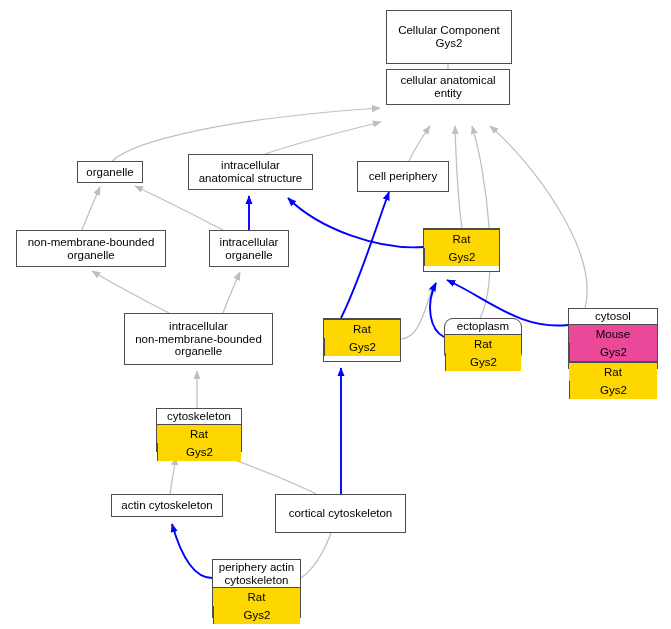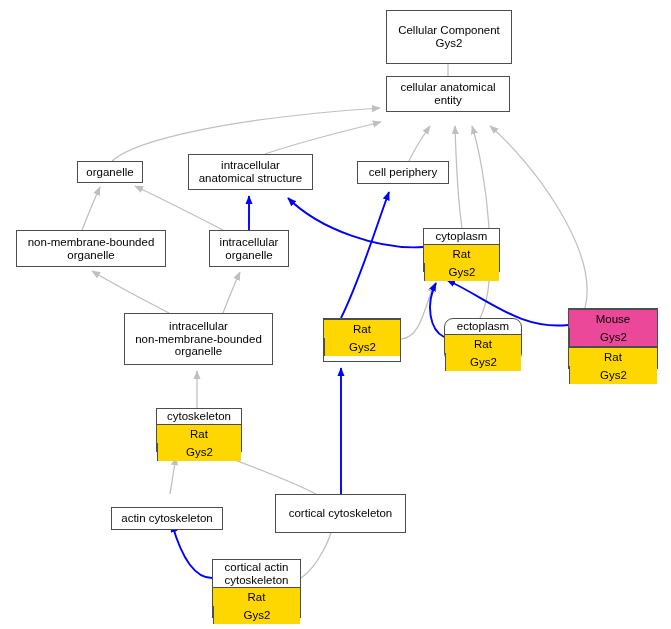--- a/index.html
+++ b/index.html
@@ -97,50 +97,50 @@
       <path d="M341,494 L341,368"></path>
       <path d="M212,578 C190,578 178,545 172,524"></path>
     </g>
   </svg>
 
   <div id="nodes">
       <div class="node" style="left: 386px; top: 10px; width: 126px; height: 54px;">
         <div class="title">Cellular Component
 Gys2</div>
       </div>
-      <div class="node" style="left: 386px; top: 76px; width: 124px; height: 36px;">
+      <div class="node" style="left: 386px; top: 69px; width: 124px; height: 36px;">
         <div class="title">cellular anatomical
 entity</div>
       </div>
       <div class="node" style="left: 77px; top: 161px; width: 66px; height: 22px;">
         <div class="title">organelle</div>
       </div>
       <div class="node" style="left: 188px; top: 154px; width: 125px; height: 36px;">
         <div class="title">intracellular
 anatomical structure</div>
       </div>
-      <div class="node" style="left: 357px; top: 161px; width: 92px; height: 23px;">
+      <div class="node" style="left: 357px; top: 161px; width: 92px; height: 31px;">
         <div class="title">cell periphery</div>
       </div>
       <div class="node" style="left: 16px; top: 230px; width: 150px; height: 37px;">
         <div class="title">non-membrane-bounded
 organelle</div>
       </div>
       <div class="node" style="left: 209px; top: 230px; width: 80px; height: 37px;">
         <div class="title">intracellular
 organelle</div>
       </div>
       <div class="node" style="left: 423px; top: 228px; width: 77px; height: 44px;">
-        <div class="title">cytoplasm</div>
         <div class="ann rat">
           <div class="cell">Rat</div>
           <div class="cell">Gys2</div>
         </div>
       </div>
       <div class="node" style="left: 568px; top: 308px; width: 90px; height: 61px;">
+        <div class="title">cytosol</div>
         <div class="ann mouse">
           <div class="cell">Mouse</div>
           <div class="cell">Gys2</div>
         </div>
         <div class="ann rat">
           <div class="cell">Rat</div>
           <div class="cell">Gys2</div>
         </div>
       </div>
       <div class="node" style="left: 124px; top: 313px; width: 149px; height: 52px;">
@@ -161,28 +161,28 @@
           <div class="cell">Gys2</div>
         </div>
       </div>
       <div class="node" style="left: 156px; top: 408px; width: 86px; height: 44px;">
         <div class="title">cytoskeleton</div>
         <div class="ann rat">
           <div class="cell">Rat</div>
           <div class="cell">Gys2</div>
         </div>
       </div>
-      <div class="node" style="left: 111px; top: 494px; width: 112px; height: 23px; margin-top: 13px;">
+      <div class="node" style="left: 111px; top: 494px; width: 112px; height: 23px;">
         <div class="title">actin cytoskeleton</div>
       </div>
       <div class="node" style="left: 275px; top: 494px; width: 131px; height: 39px;">
         <div class="title">cortical cytoskeleton</div>
       </div>
       <div class="node" style="left: 212px; top: 559px; width: 89px; height: 59px;">
-        <div class="title">cortical actin
+        <div class="title">periphery actin
 cytoskeleton</div>
         <div class="ann rat">
           <div class="cell">Rat</div>
           <div class="cell">Gys2</div>
         </div>
       </div>
     </div>
 
 </div>
 

